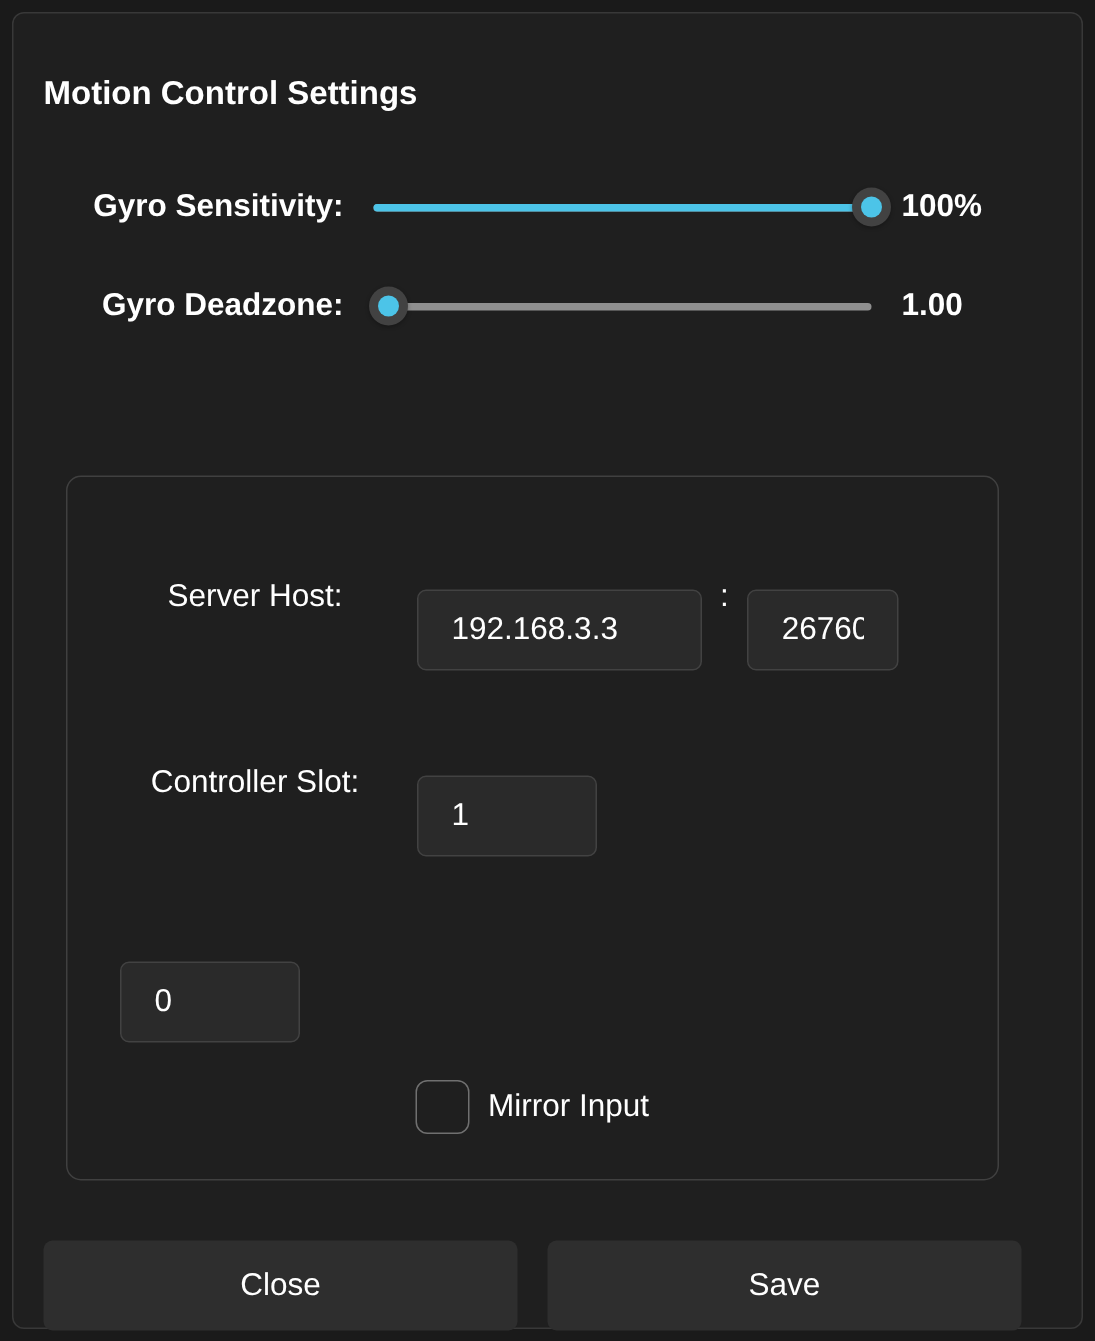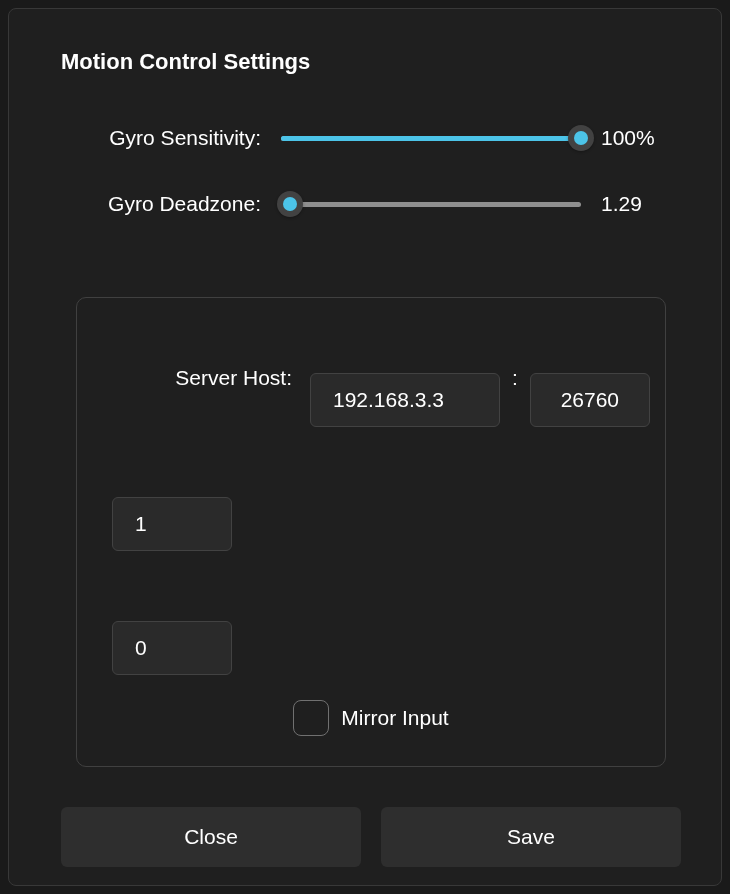--- a/index.html
+++ b/index.html
@@ -13,33 +13,34 @@
       color: #ffffff;
       width: 730px;
       height: 894px;
       overflow: hidden;
     }
     .dialog {
       background: #1f1f1f;
       border: 1px solid #383838;
       border-radius: 8px;
       margin: 8px;
-      padding: 40px 40px 30px 52px;
+      padding: 40px 40px 30px 20px;
       height: 878px;
       display: flex;
       flex-direction: column;
     }
     .title {
       font-size: 22px;
       font-weight: 600;
       margin-bottom: 50px;
     }
     .slider-section {
       padding: 0 20px;
       margin-bottom: 30px;
+      font-weight: bold;
     }
     .slider-row {
       display: flex;
       align-items: center;
       margin-bottom: 40px;
       gap: 20px;
     }
     .slider-label {
       font-size: 21px;
       text-align: right;
@@ -136,42 +137,42 @@
     }
     .field-row {
       display: flex;
       align-items: center;
       margin-bottom: 25px;
       gap: 18px;
     }
     .field-label {
       font-size: 21px;
       min-width: 180px;
-      text-align: right;
+      text-align: center;
     }
     .field-input-group {
       display: flex;
       align-items: center;
       gap: 12px;
     }
     .text-input {
       background: #2a2a2a;
       border: 1px solid #424242;
       border-radius: 6px;
       padding: 14px 22px;
       font-size: 21px;
       color: #ffffff;
       font-family: inherit;
       margin-top: 45px;
     }
     .text-input.host {
       width: 190px;
     }
     .text-input.port {
-      width: 120px;
+      width: 101px;
       text-align: center;
     }
     .text-input.slot {
       width: 120px;
       text-align: left;
     }
     .colon {
       font-size: 21px;
       color: #ffffff;
     }
@@ -215,47 +216,48 @@
       <div class="slider-container">
         <div class="slider-track"></div>
         <div class="slider-fill" style="width:100%"></div>
         <div class="slider-thumb" style="left:100%">
           <div class="slider-thumb-inner"></div>
         </div>
       </div>
       <div class="slider-value">100%</div>
     </div>
 
-    <div class="slider-row" style="margin-bottom:20px">
+    <div class="slider-row" style="">
       <div class="slider-label">Gyro Deadzone:</div>
       <div class="slider-container">
         <div class="slider-track"></div>
         <div class="slider-fill" style="width:0%"></div>
         <div class="slider-thumb" style="left:3%">
           <div class="slider-thumb-inner"></div>
         </div>
       </div>
-      <div class="slider-value">1.29</div>
+      <div class="slider-value">1.00</div>
     </div>
   </div>
 
   <div class="divider"></div>
 
 
   <div class="panel">
     <div class="field-row">
       <div class="field-label">Server Host:</div>
       <div class="field-input-group">
         <input class="text-input host" value="192.168.3.3" style="">
         <span class="colon">:</span>
         <input class="text-input port" value="26760" style="">
       </div>
     </div>
 
     <div class="field-row">
+      <div class="field-label">Controller Slot:</div>
       <input class="text-input slot" value="1" style="">
     </div>
 
     <div class="field-row">
       <input class="text-input slot" value="0" style="">
     </div>
 
     <div class="mirror-row">
       <div class="checkbox-empty"></div>
       <div class="mirror-label">Mirror Input</div>

